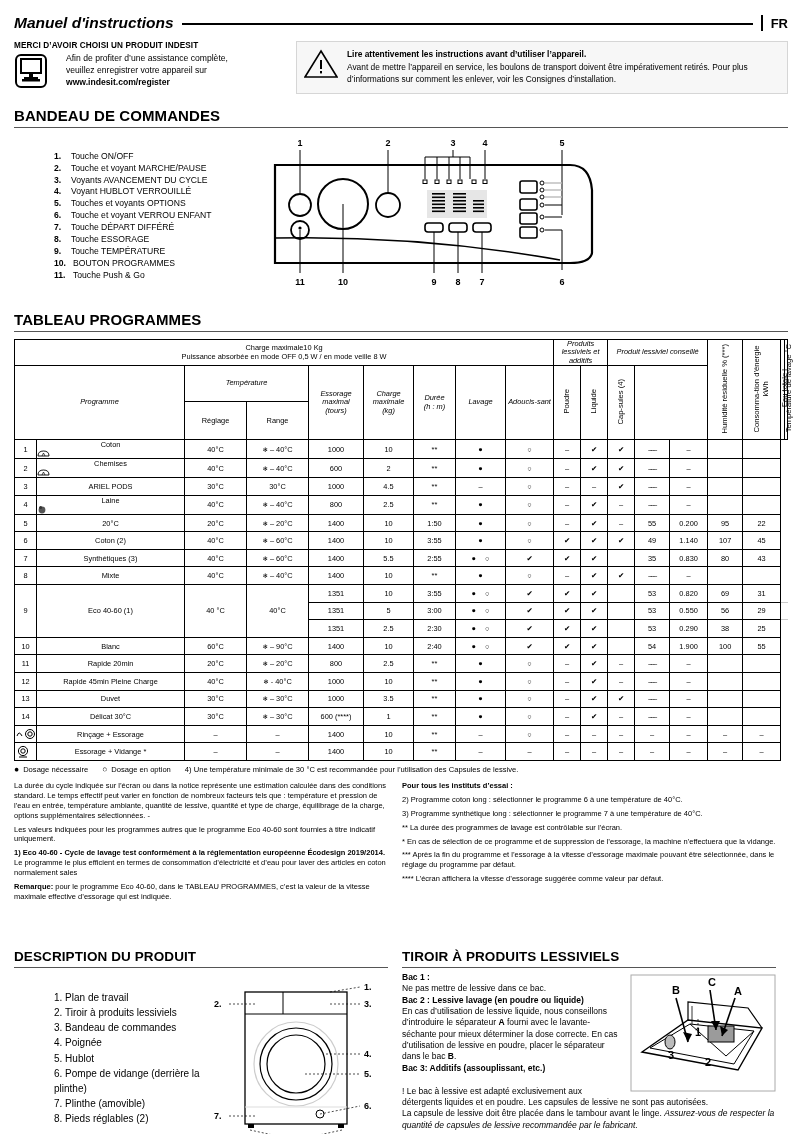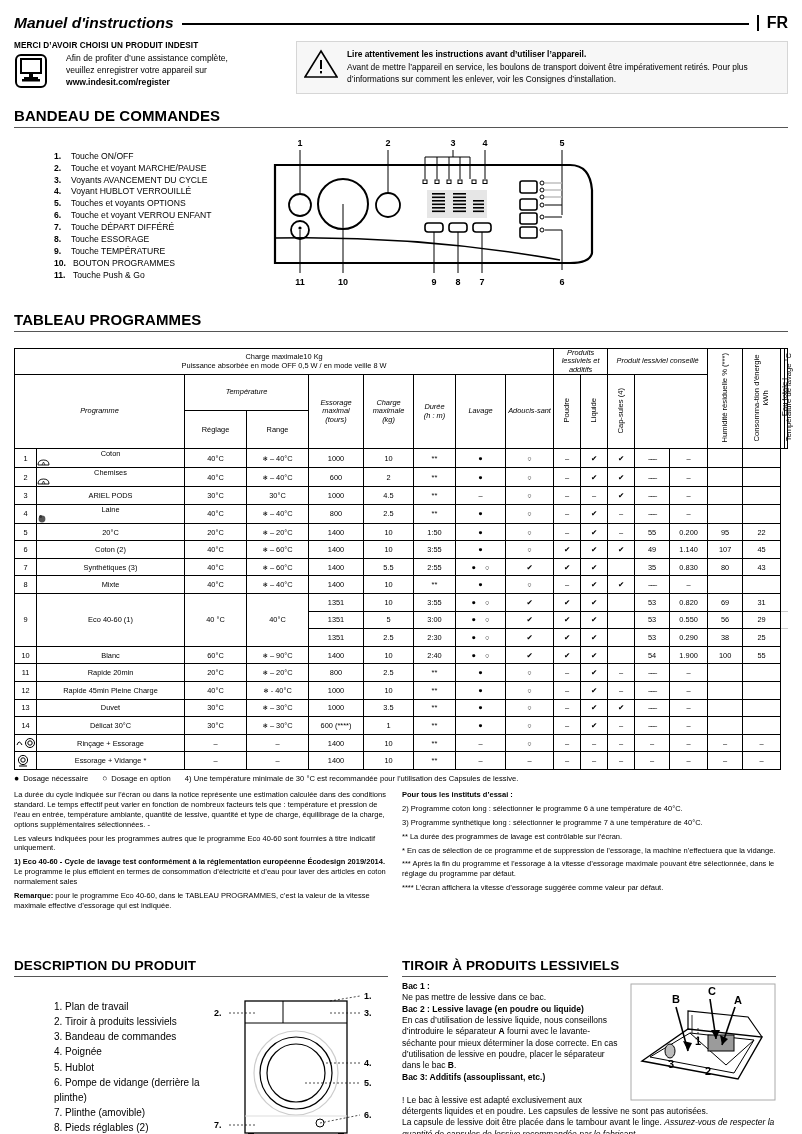--- a/index.html
+++ b/index.html
@@ -12,21 +12,21 @@
     position: relative;
     overflow: hidden;
   }
   .page { position:relative; width:802px; height:1134px; padding:0 14px; }
 
   
   .hdr { display:flex; align-items:center; gap:8px; padding-top:14px; }
   .hdr-title { font-style:italic; font-weight:bold; font-size:15.5px; white-space:nowrap; }
   .hdr-rule { flex:1; height:0; border-top:2px solid #000; margin-top:2px; }
   .hdr-tick { width:0; height:16px; border-left:2px solid #000; }
-  .hdr-lang { font-weight:bold; font-size:16px; }
+  .hdr-lang { font-weight:bold; font-size:13px; }
 
   .intro { display:flex; gap:14px; margin-top:9px; }
   .intro-left { width:268px; }
   .intro-left .t1 { font-weight:bold; font-size:8.2px; letter-spacing:.1px; }
   .reg-row { display:flex; gap:18px; margin-top:3px; }
   .reg-text { font-size:8.6px; line-height:1.38; }
   .reg-text b { font-size:8.6px; }
   .warn-box { flex:1; border:1px solid #d6d6d6; background:#f7f7f7; display:flex;
               gap:9px; padding:7px 19px 7px 7px; align-items:flex-start; }
   .warn-txt { font-size:8.4px; line-height:1.42; }
@@ -38,21 +38,21 @@
 
   
   .panel-wrap { display:flex; gap:6px; margin-top:7px; }
   .legend { width:250px; }
   .legend li { font-size:8.6px; line-height:1.385; list-style:none; display:flex; }
   .legend li .n { font-weight:bold; width:17px; text-align:left; }
   .legend li .n.w { width:19px; }
   .panel-fig { flex:1; position:relative; height:160px; }
 
   
-  table.pt { border-collapse:collapse; width:774px; margin-top:16px; table-layout:fixed; }
+  table.pt { border-collapse:collapse; width:774px; margin-top:7px; table-layout:fixed; }
   table.pt td, table.pt th { border:1px solid #000; font-size:7.4px; padding:0; text-align:center;
                              font-weight:normal; vertical-align:middle; }
   .cap-cell { text-align:left; font-size:8.2px; padding:2px 3px 3px 4px; line-height:1.3; }
   .vhead { height:74px; }
   .vhead span { writing-mode:vertical-rl; transform:rotate(180deg); display:inline-block;
                 font-size:7.6px; line-height:1.12; text-align:center; }
   .hdrcell { font-size:7.9px; line-height:1.15; padding:2px 1px;font-style:italic; }
   .hdrsub { font-size:7.1px; }
   .rowno { font-weight:bold; font-size:8.4px; width:22px; }
   .pname { font-weight:bold; font-size:8.5px; }

